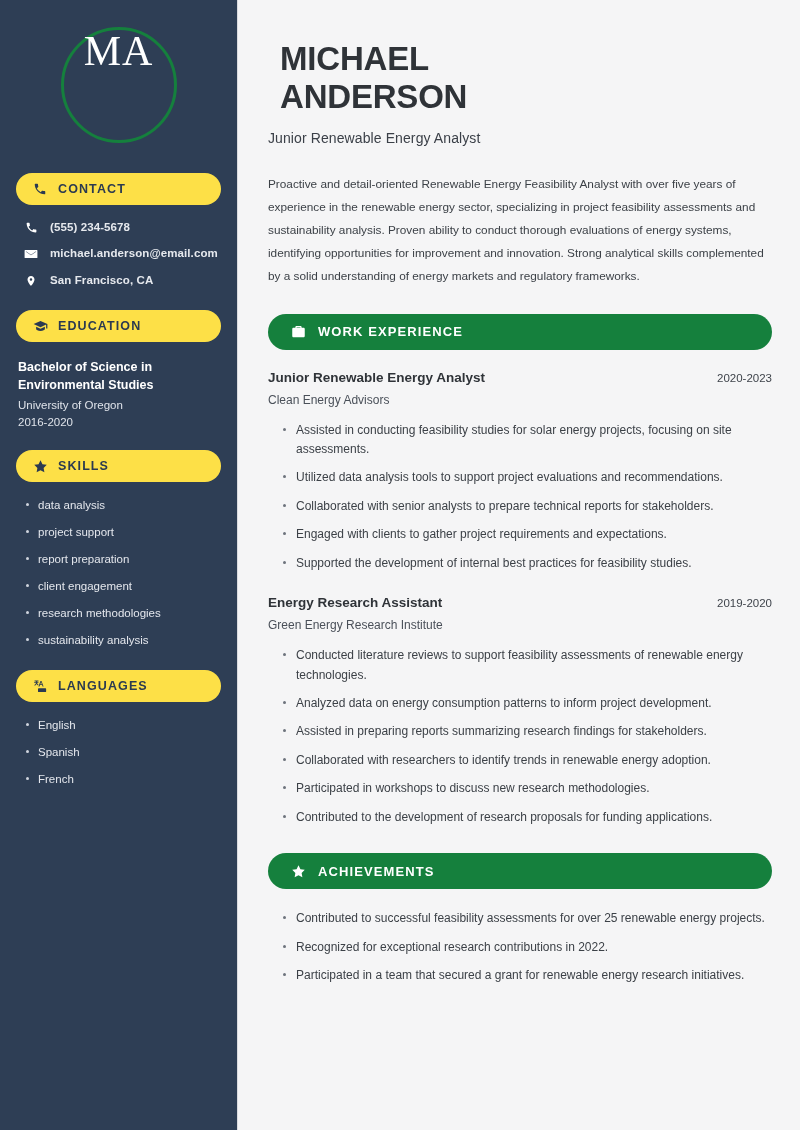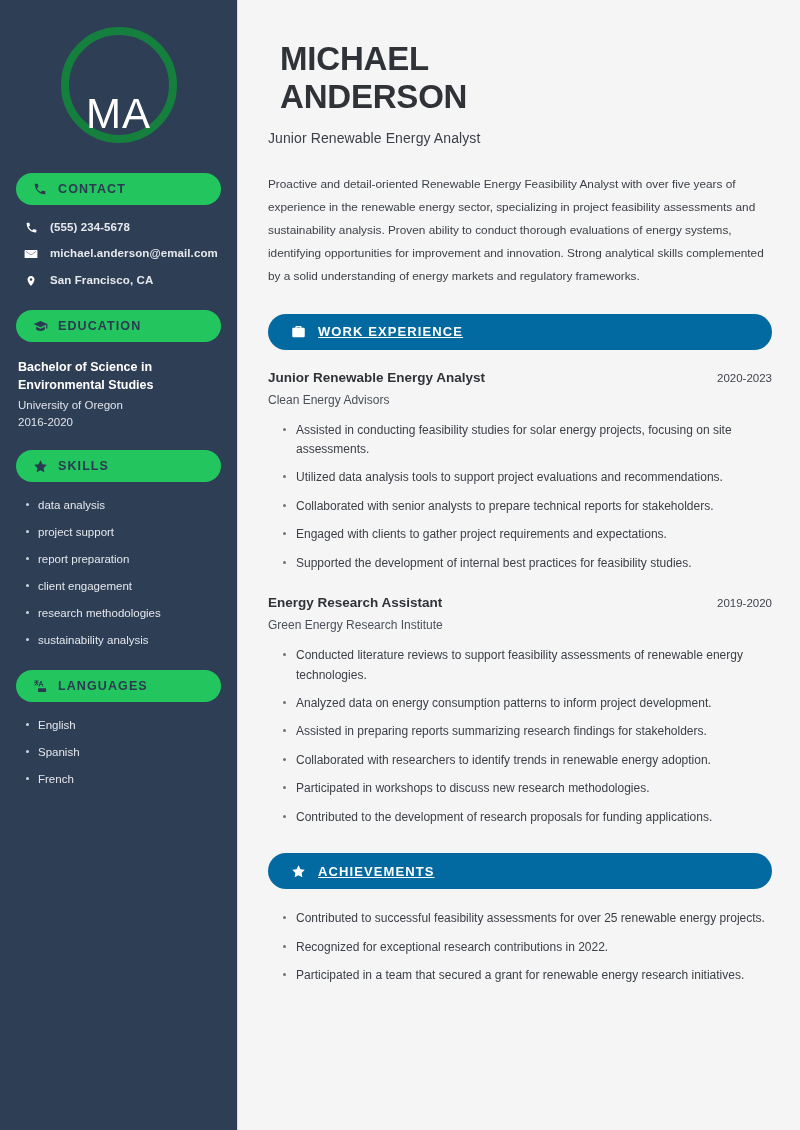--- a/index.html
+++ b/index.html
@@ -35,36 +35,37 @@
   .avatar-wrap {
     display: flex;
     justify-content: center;
     margin-top: 27px;
     margin-bottom: 30px;
   }
   .avatar {
     width: 116px;
     height: 116px;
     border-radius: 50%;
-    border: 8px solid #15803d;
-    display: flex;
-    align-items: flex-end;
+    border: 3px solid #15803d;
+    display: flex;
+    align-items: flex-start;
     justify-content: center;
     box-sizing: border-box;
+    font-family: Liberation Serif, serif;
   }
   .avatar-initials {
     font-size: 42px;
     font-weight: 400;
     letter-spacing: 1px;
     color: #ffffff;
     line-height: 1;
   }
 
   .pill {
-    background: #22c55e;
+    background: #fde047;
     color: #2b3a50;
     border-radius: 999px;
     height: 32px;
     display: flex;
     align-items: center;
     padding: 0 16px;
     box-sizing: border-box;
     margin-bottom: 16px;
   }
   .pill .pill-icon {
@@ -174,31 +175,30 @@
   }
   .summary {
     font-size: 11.8px;
     line-height: 1.95;
     color: #3c4147;
     margin-top: 27px;
     margin-bottom: 0;
   }
 
   .sec-bar {
-    background: #0369a1;
+    background: #15803d;
     color: #ffffff;
     border-radius: 999px;
     height: 36px;
     display: flex;
     align-items: center;
     padding: 0 22px;
     box-sizing: border-box;
     margin-top: 26px;
     margin-bottom: 20px;
-    text-decoration: underline;
   }
   .sec-bar .sec-icon {
     width: 16px;
     height: 16px;
     flex: 0 0 16px;
     display: inline-flex;
     align-items: center;
     justify-content: center;
     margin-right: 12px;
   }

